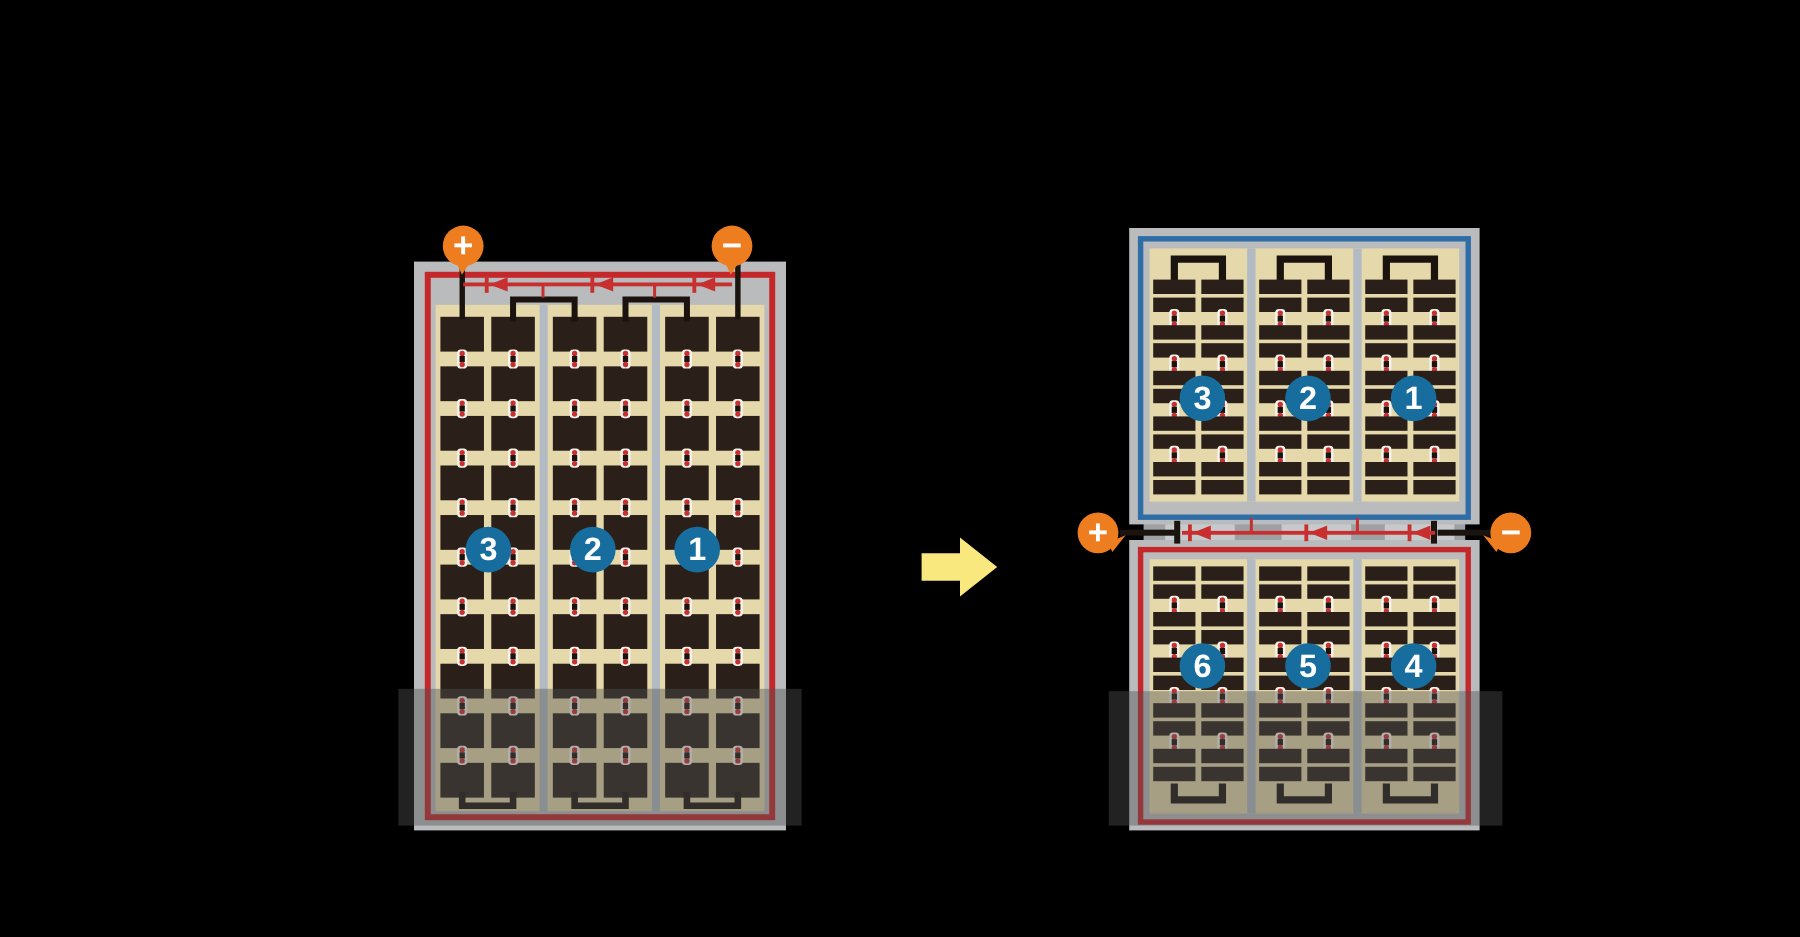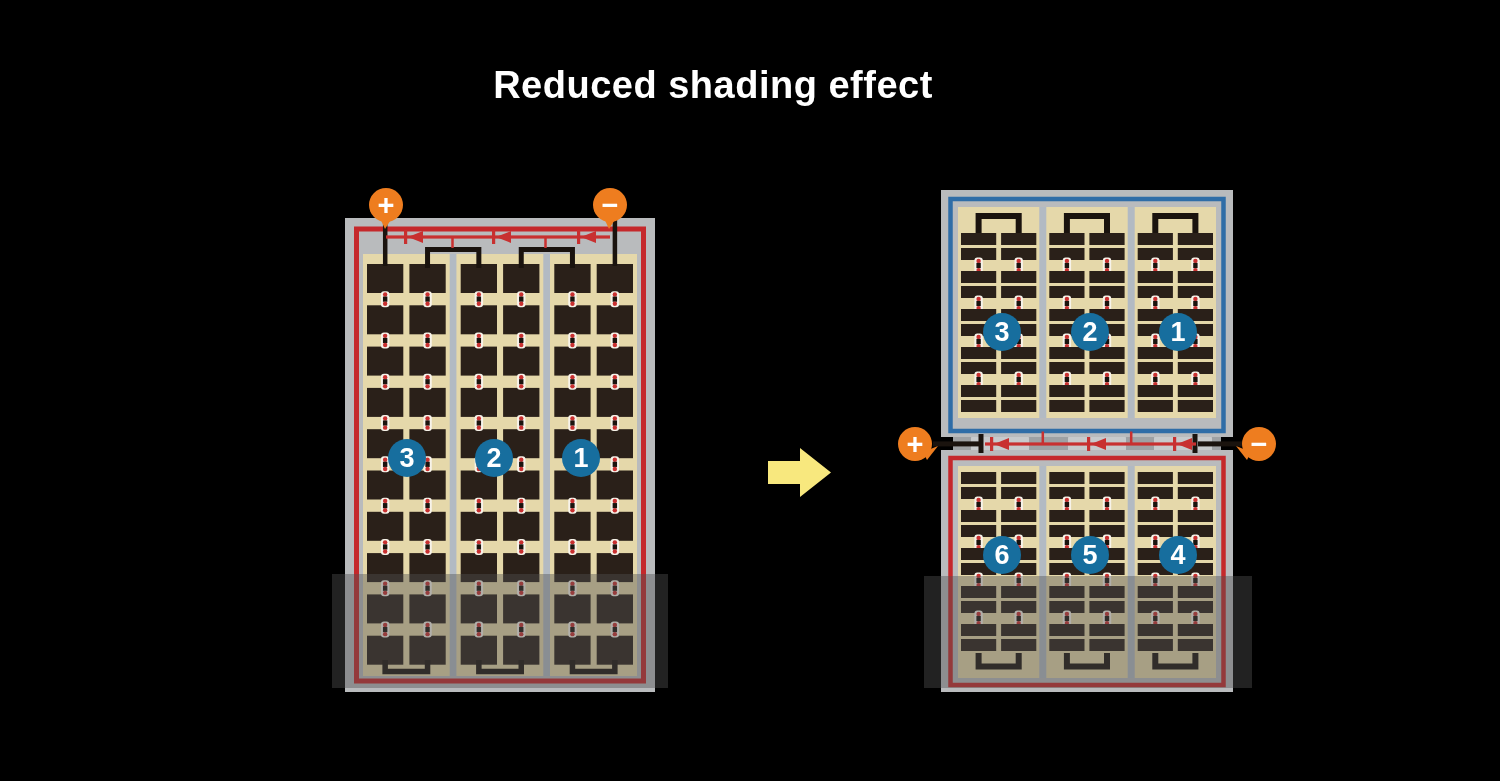--- a/index.html
+++ b/index.html
@@ -27,21 +27,20 @@
     font-size:29px;font-weight:bold;line-height:1;
     display:flex;align-items:center;justify-content:center;
     transform:translate(-50%,-50%);
   }
 </style>
 </head>
 <body>
 
 <div class="stage">
 
-  <div class="title">Reduced shading effect</div>
 
   <svg id="diagram-svg" width="1500" height="781">
       <g>
         <rect x="345" y="218" width="310" height="474" fill="#b9bbbd"></rect>
         <rect x="356.5" y="229" width="287" height="452" fill="none" stroke="#c5282b" stroke-width="5"></rect>
         <rect x="363" y="254" width="274" height="422" fill="#e5d8aa"></rect>
         <rect x="449.7" y="254" width="6.7" height="422" fill="#b2bac3"></rect>
         <rect x="543.3" y="254" width="6.7" height="422" fill="#b2bac3"></rect>
         <rect x="367" y="264" width="36.3" height="29" fill="#2a2019"></rect>
         <rect x="409.4" y="264" width="36.3" height="29" fill="#2a2019"></rect>

